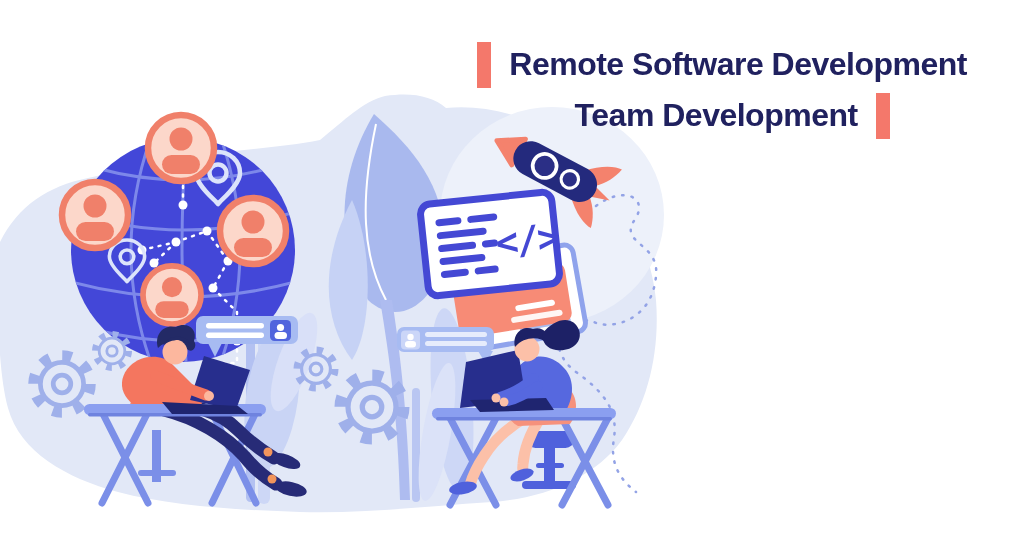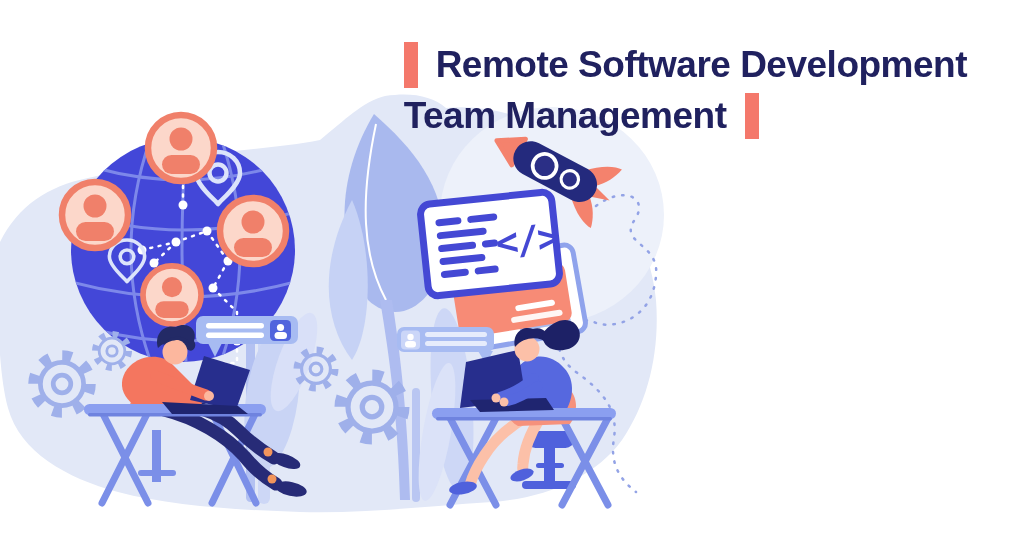--- a/index.html
+++ b/index.html
@@ -1,20 +1,20 @@
 <!DOCTYPE html>
 <html><head>
 <meta charset="utf-8">
 <style>
   html,body{margin:0;padding:0;background:#fff;}
   .canvas{position:relative;width:1024px;height:536px;background:#fff;overflow:hidden;
           font-family:"Liberation Sans",sans-serif;}
   .illustration{position:absolute;inset:0;}
   .title-block{position:absolute;top:42px;right:37px;display:flex;flex-direction:column;
-               align-items:flex-start;gap:5px;color:#20215f;font-weight:bold;font-size:37px;
+               align-items:center;gap:5px;color:#20215f;font-weight:bold;font-size:32px;
                line-height:1.12;letter-spacing:-0.5px;}
   .title-row{display:flex;align-items:center;white-space:nowrap;}
   .accent-bar{display:inline-block;width:14px;height:46px;background:#f4786b;flex:0 0 auto;}
   .title-row.first .accent-bar{margin-right:18px;}
   .title-row.first{padding-right:20px;}
   .title-row.second .accent-bar{margin-left:18px;}
 </style>
 </head>
 <body>
 
@@ -248,18 +248,18 @@
       <path fill="#1d2166" d="M 542 334 C 556 316 574 316 579 330 C 583 342 572 352 556 350 C 547 349 542 342 542 334 Z"></path>
     </g>
   </svg>
 
   <header class="title-block">
     <div class="title-row first">
       <span class="accent-bar"></span>
       <span>Remote Software Development</span>
     </div>
     <div class="title-row second">
-      <span>Team Management</span>
+      <span>Team Development</span>
       <span class="accent-bar"></span>
     </div>
   </header>
 
 </div>
 
 </body></html>

